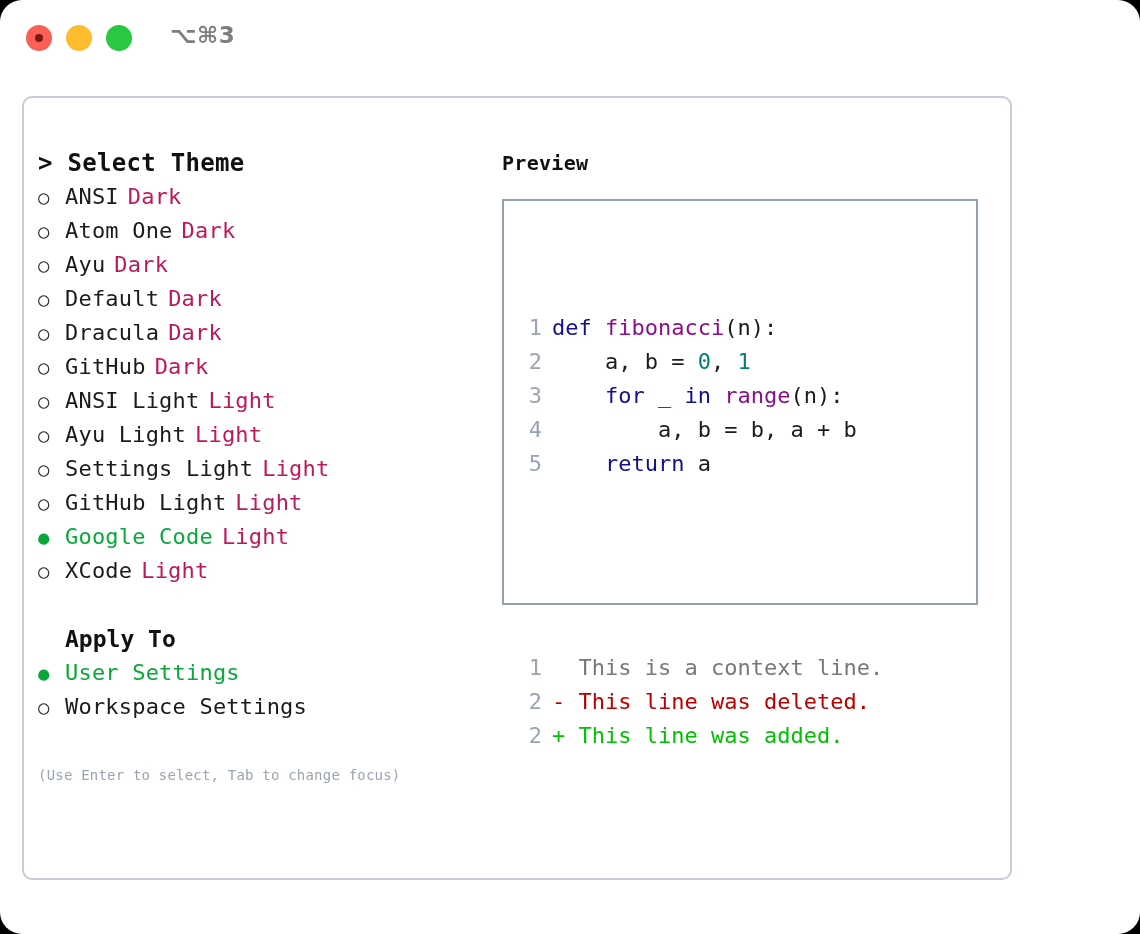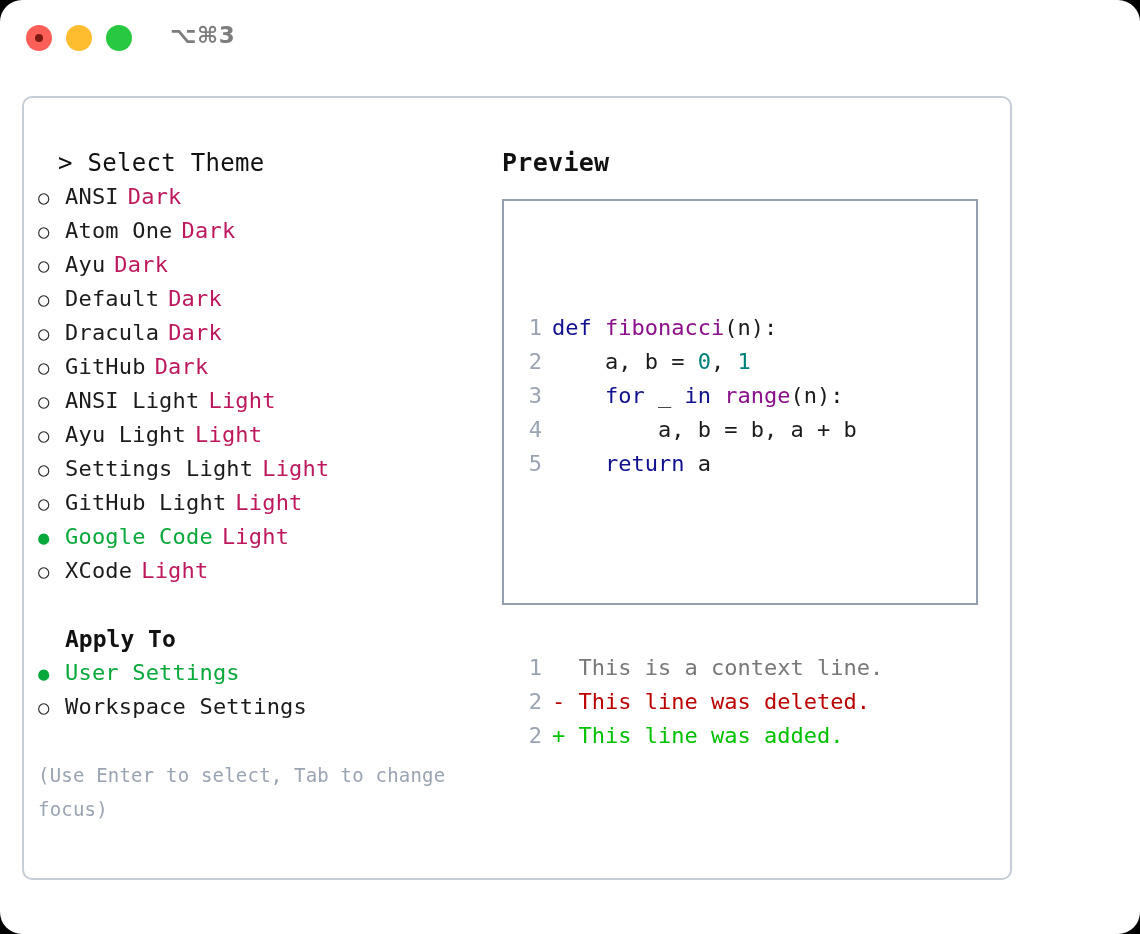--- a/index.html
+++ b/index.html
@@ -80,26 +80,25 @@
   }
 
   
   .left-col {
     position: absolute;
     left: 14px; top: 48px;
     width: 440px;
   }
   .section-head {
     font-size: 24px;
-    font-weight: normal;
+    font-weight: bold;
     color: #111111;
     line-height: 34px;
     white-space: pre;
     letter-spacing: 0.3px;
-    margin-left: 20px;
   }
   .opt-row {
     display: flex;
     align-items: baseline;
     line-height: 34px;
     font-size: 22px;
     white-space: pre;
     letter-spacing: 0.2px;
   }
   .bullet {
@@ -123,35 +122,35 @@
     font-size: 23px;
     font-weight: bold;
     color: #111111;
     line-height: 34px;
     padding-left: 27px;
     white-space: pre;
   }
   .spacer-row { height: 34px; }
   .hint {
     margin-top: 34px;
-    font-size: 19px;
+    font-size: 14px;
     color: #9aa4b2;
     line-height: 34px;
     width: 410px;
     letter-spacing: 0.2px;
   }
 
   
   .right-col {
     position: absolute;
     left: 478px; top: 48px;
     width: 500px;
   }
   .preview-head {
-    font-size: 25px;
+    font-size: 20px;
     font-weight: bold;
     color: #111111;
     line-height: 34px;
     letter-spacing: 0.3px;
   }
   .preview-box {
     margin-top: 19px;
     width: 476px;
     height: 406px;
     border: 2px solid #94a0af;

